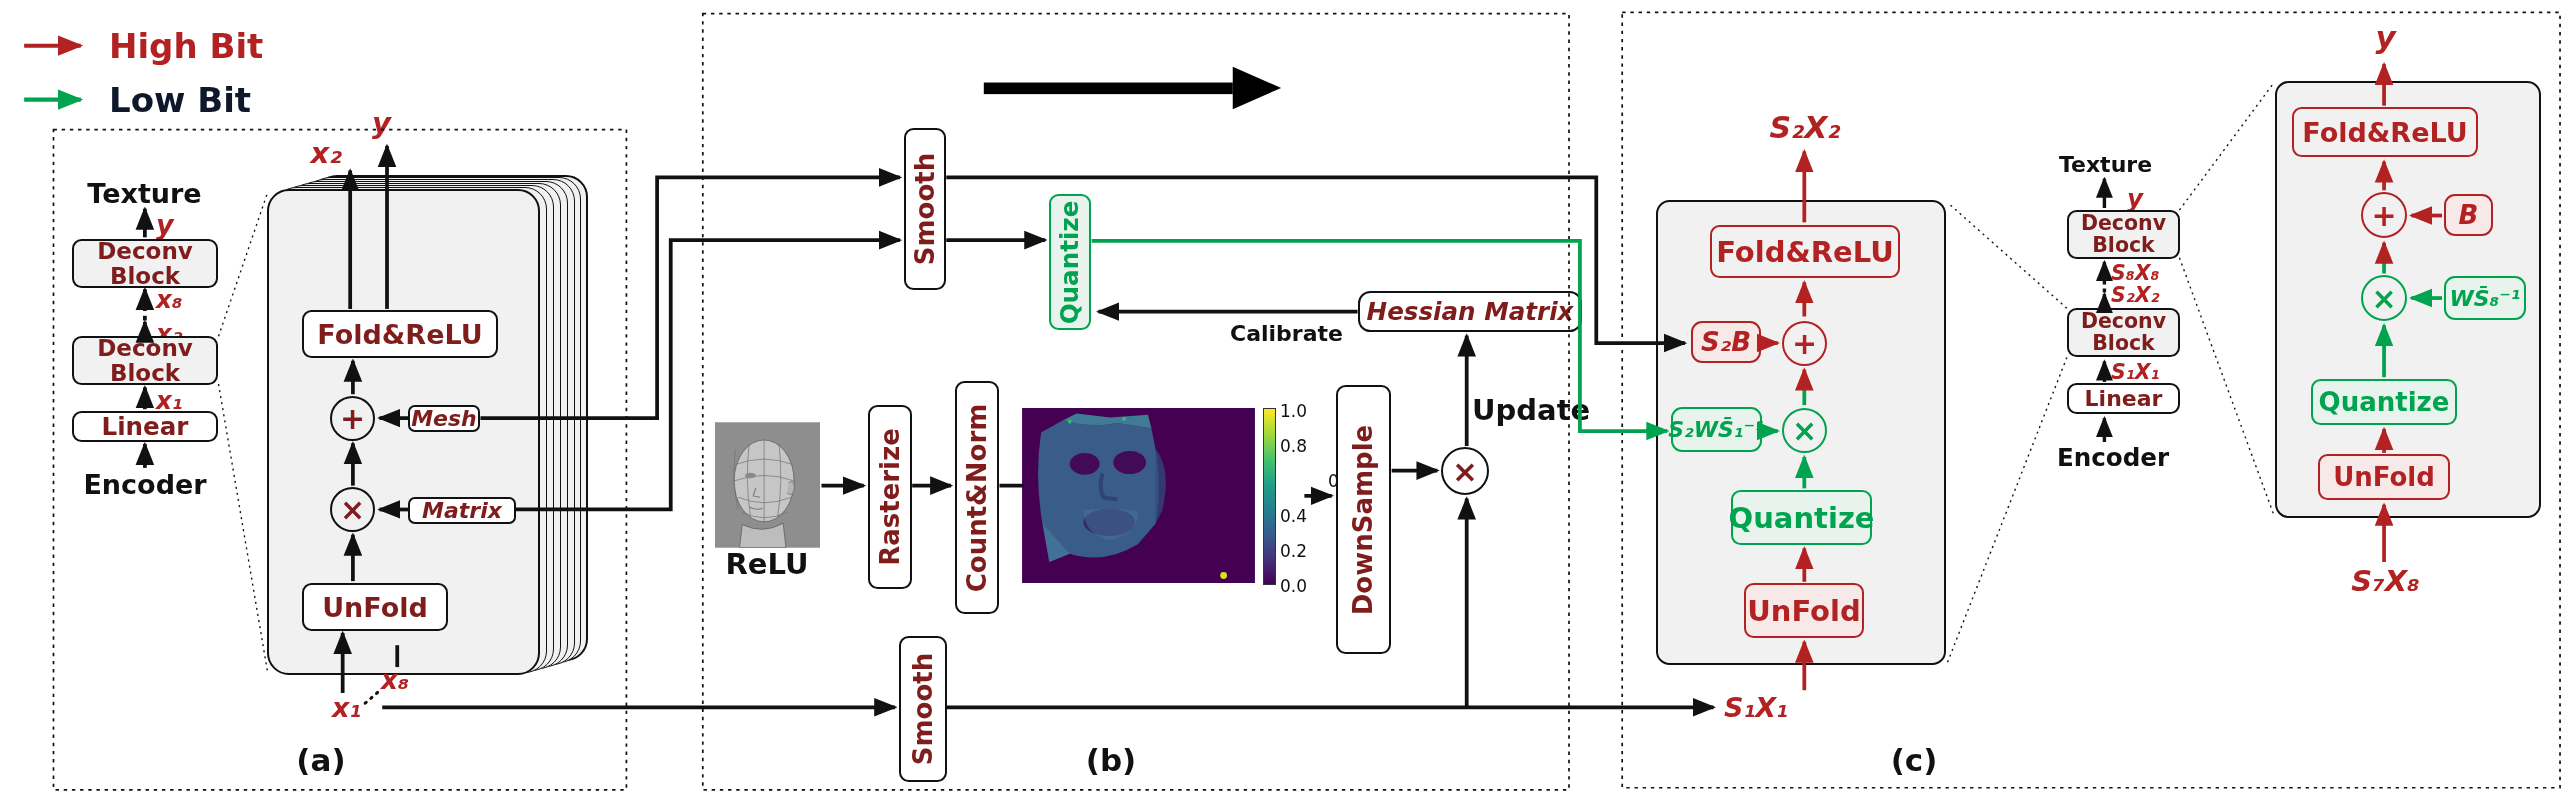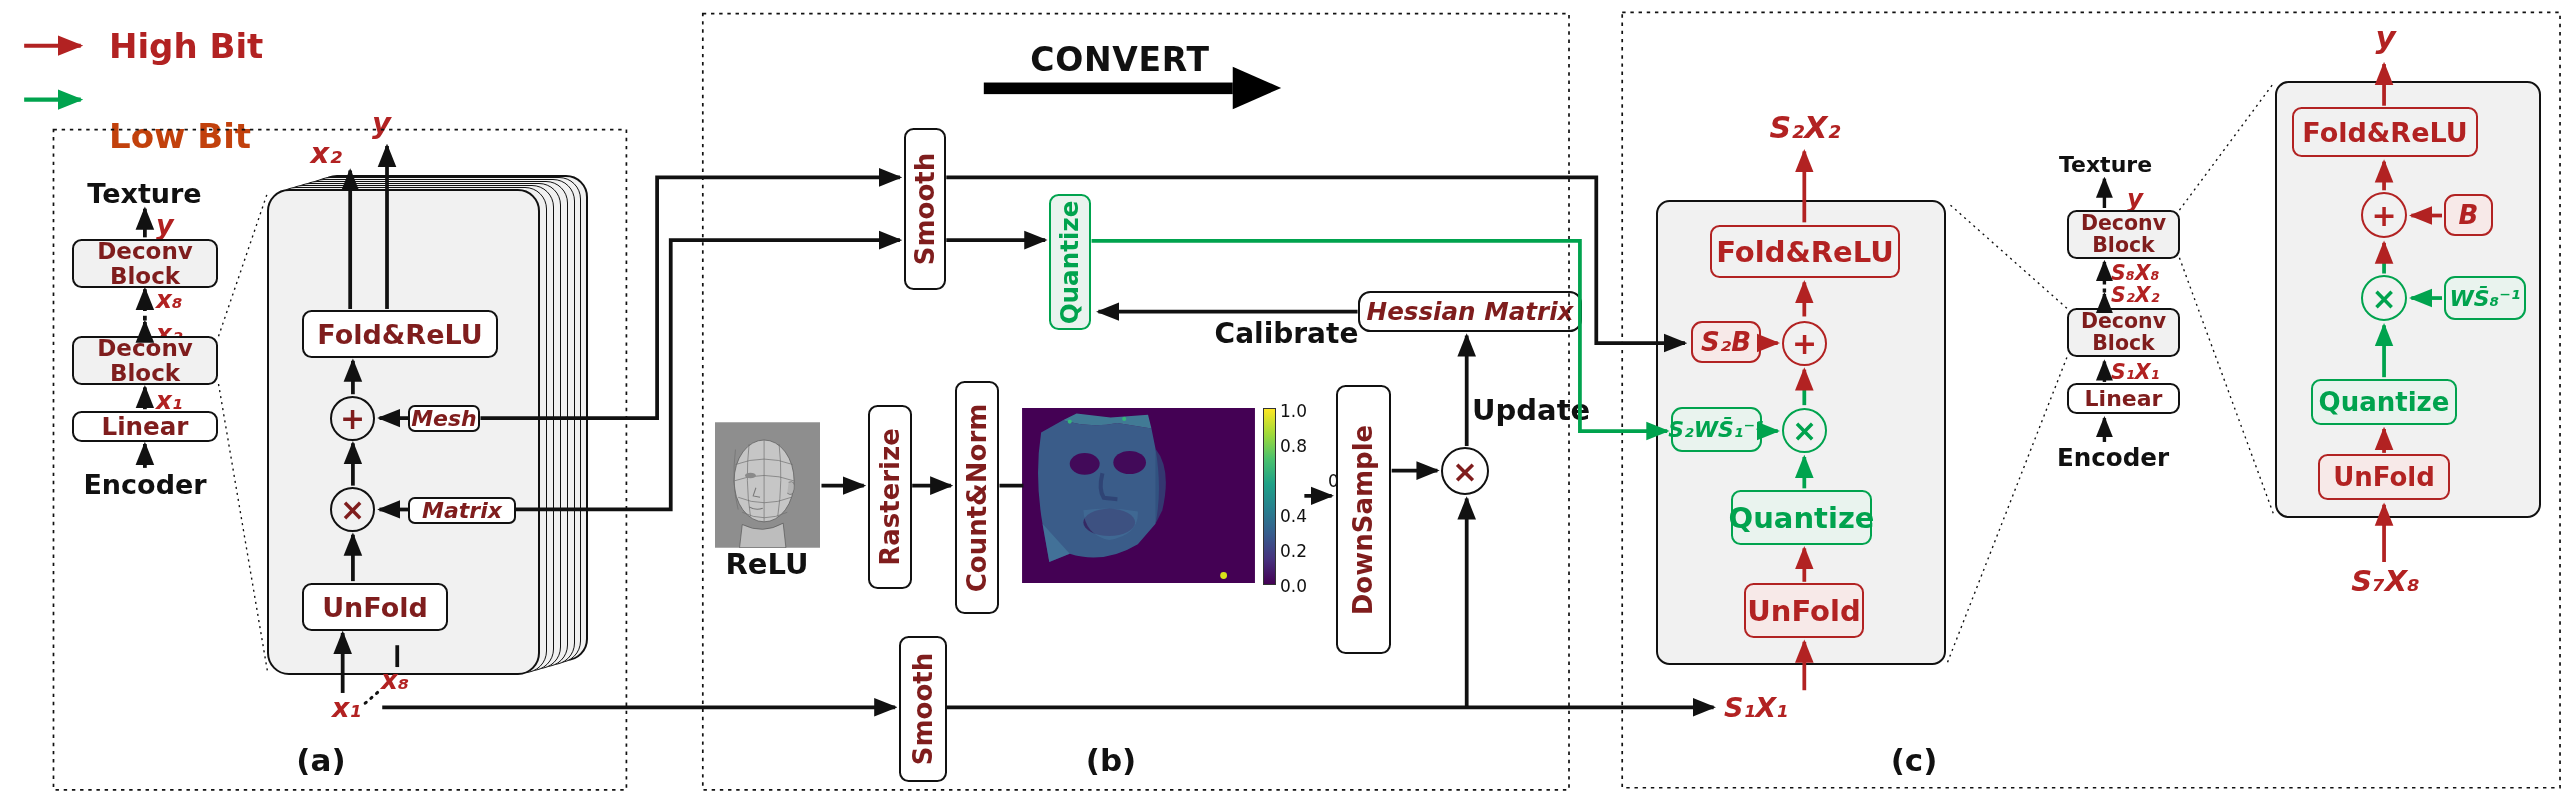--- a/index.html
+++ b/index.html
@@ -11,21 +11,21 @@
   .gray{background:#F1F1F1;}
   .bigblock{background:#F1F1F1;border:2.7px solid #111;border-radius:13.6px;}
   .twoline{white-space:pre-line;line-height:1.06;}
   .vbox .vlabel{transform:rotate(-90deg);white-space:nowrap;display:block;}
   .circle{border-radius:50%;background:#F1F1F1;}
   .lbl{position:absolute;font-weight:bold;display:flex;align-items:center;justify-content:center;text-align:center;}
   .left{justify-content:flex-start;text-align:left;}
   .right{justify-content:flex-end;text-align:right;}
   .math{font-style:italic;font-weight:bold;}
   .red{color:#B22222;}
-  .green{color:#c2410c;margin-top:36px;}
+  .green{color:#0f172a;}
   .redbox{border-color:#B22222;color:#B22222;background:transparent;}
   .pinkbox{border-color:#B22222;color:#B22222;background:#F7E9E8;}
   .greenbox{border-color:#00A34E;color:#00A34E;background:#E9F3EE;}
   .page{position:absolute;box-sizing:border-box;width:273px;height:486px;background:#F1F1F1;
         border:1px solid #111;border-radius:22px;}
   .colorbar{position:absolute;width:11px;height:175px;border:0.7px solid #333;
         background:linear-gradient(to top,#440154,#46327e,#365c8d,#277f8e,#1fa187,#4ac16d,#a0da39,#fde725);}
   .tick{position:absolute;font-size:17px;font-weight:normal;color:#111;font-family:"DejaVu Sans",sans-serif;}
   svg.wires{position:absolute;left:0;top:0;z-index:40;pointer-events:none;}
   .z10{z-index:10}
@@ -64,32 +64,31 @@
   <div class="box z10" style="left:302px;top:310px;width:196px;height:48px;font-size:27px;">Fold&amp;ReLU</div>
   <div class="box circle z10" style="left:330px;top:396px;width:45px;height:45px;font-size:30px;">+</div>
   <div class="box math z10" style="left:408px;top:405px;width:72px;height:27px;font-size:22px;border-radius:6.8px;border-width:2.4px;">Mesh</div>
   <div class="box circle z10" style="left:330px;top:487px;width:45px;height:45px;font-size:30px;">×</div>
   <div class="box math z10" style="left:408px;top:497px;width:108px;height:27px;font-size:22px;border-radius:6.8px;border-width:2.4px;">Matrix</div>
   <div class="box z10" style="left:302px;top:583px;width:146px;height:48px;font-size:27px;">UnFold</div>
   <div class="lbl math red z10" style="left:326px;top:694px;width:41px;height:27px;font-size:27px;">x₁</div>
   <div class="lbl math red z10" style="left:375px;top:667px;width:40px;height:26px;font-size:26px;">x₈</div>
   <div class="lbl" style="left:280px;top:741px;width:82px;height:37px;font-size:31px;">(a)</div>
 
-  <div class="lbl" style="left:996px;top:41px;width:248px;height:37px;font-size:33px;letter-spacing:0.7px;">CONVERT</div>
 
   <div class="box vbox" style="left:904px;top:128px;width:42px;height:162px;font-size:26px;">
     <span class="vlabel">Smooth</span>
   </div>
 
   <div class="box vbox greenbox" style="left:1049px;top:194px;width:42px;height:136px;font-size:24.6px;">
     <span class="vlabel">Quantize</span>
   </div>
 
   <div class="box math" style="left:1358px;top:291px;width:224px;height:41px;font-size:24.6px;border-radius:12.3px;">Hessian Matrix</div>
-  <div class="lbl" style="left:1208px;top:317px;width:157px;height:33px;font-size:28px;">Calibrate</div>
+  <div class="lbl" style="left:1208px;top:317px;width:157px;height:33px;font-size:22px;">Calibrate</div>
   <div class="lbl left" style="left:1472px;top:393px;width:116px;height:33px;font-size:29px;">Update</div>
 
   <svg class="abs" style="left:715px;top:422px;" width="105" height="126" viewBox="0 0 154 184">
     <rect x="0" y="0" width="154" height="184" fill="#8e8e8e"></rect>
     <ellipse cx="72" cy="86" rx="44" ry="60" fill="#c6c6c6" stroke="#555" stroke-width="1"></ellipse>
     <path d="M40,150 Q70,165 100,148 L104,184 L36,184 Z" fill="#bdbdbd" stroke="#555" stroke-width="1"></path>
     <path d="M28,86 Q72,70 116,86 M30,62 Q72,46 114,62 M34,110 Q72,126 112,110 M40,132 Q72,148 106,132" stroke="#6f6f6f" stroke-width="1" fill="none"></path>
     <path d="M72,26 L72,146 M50,32 Q44,86 52,138 M94,32 Q100,86 92,138 M30,40 Q24,90 34,128" stroke="#6f6f6f" stroke-width="1" fill="none"></path>
     <ellipse cx="52" cy="78" rx="8" ry="4" fill="#8a8a8a"></ellipse>
     <path d="M60,96 L56,108 L66,110" stroke="#777" stroke-width="1.5" fill="none"></path>

